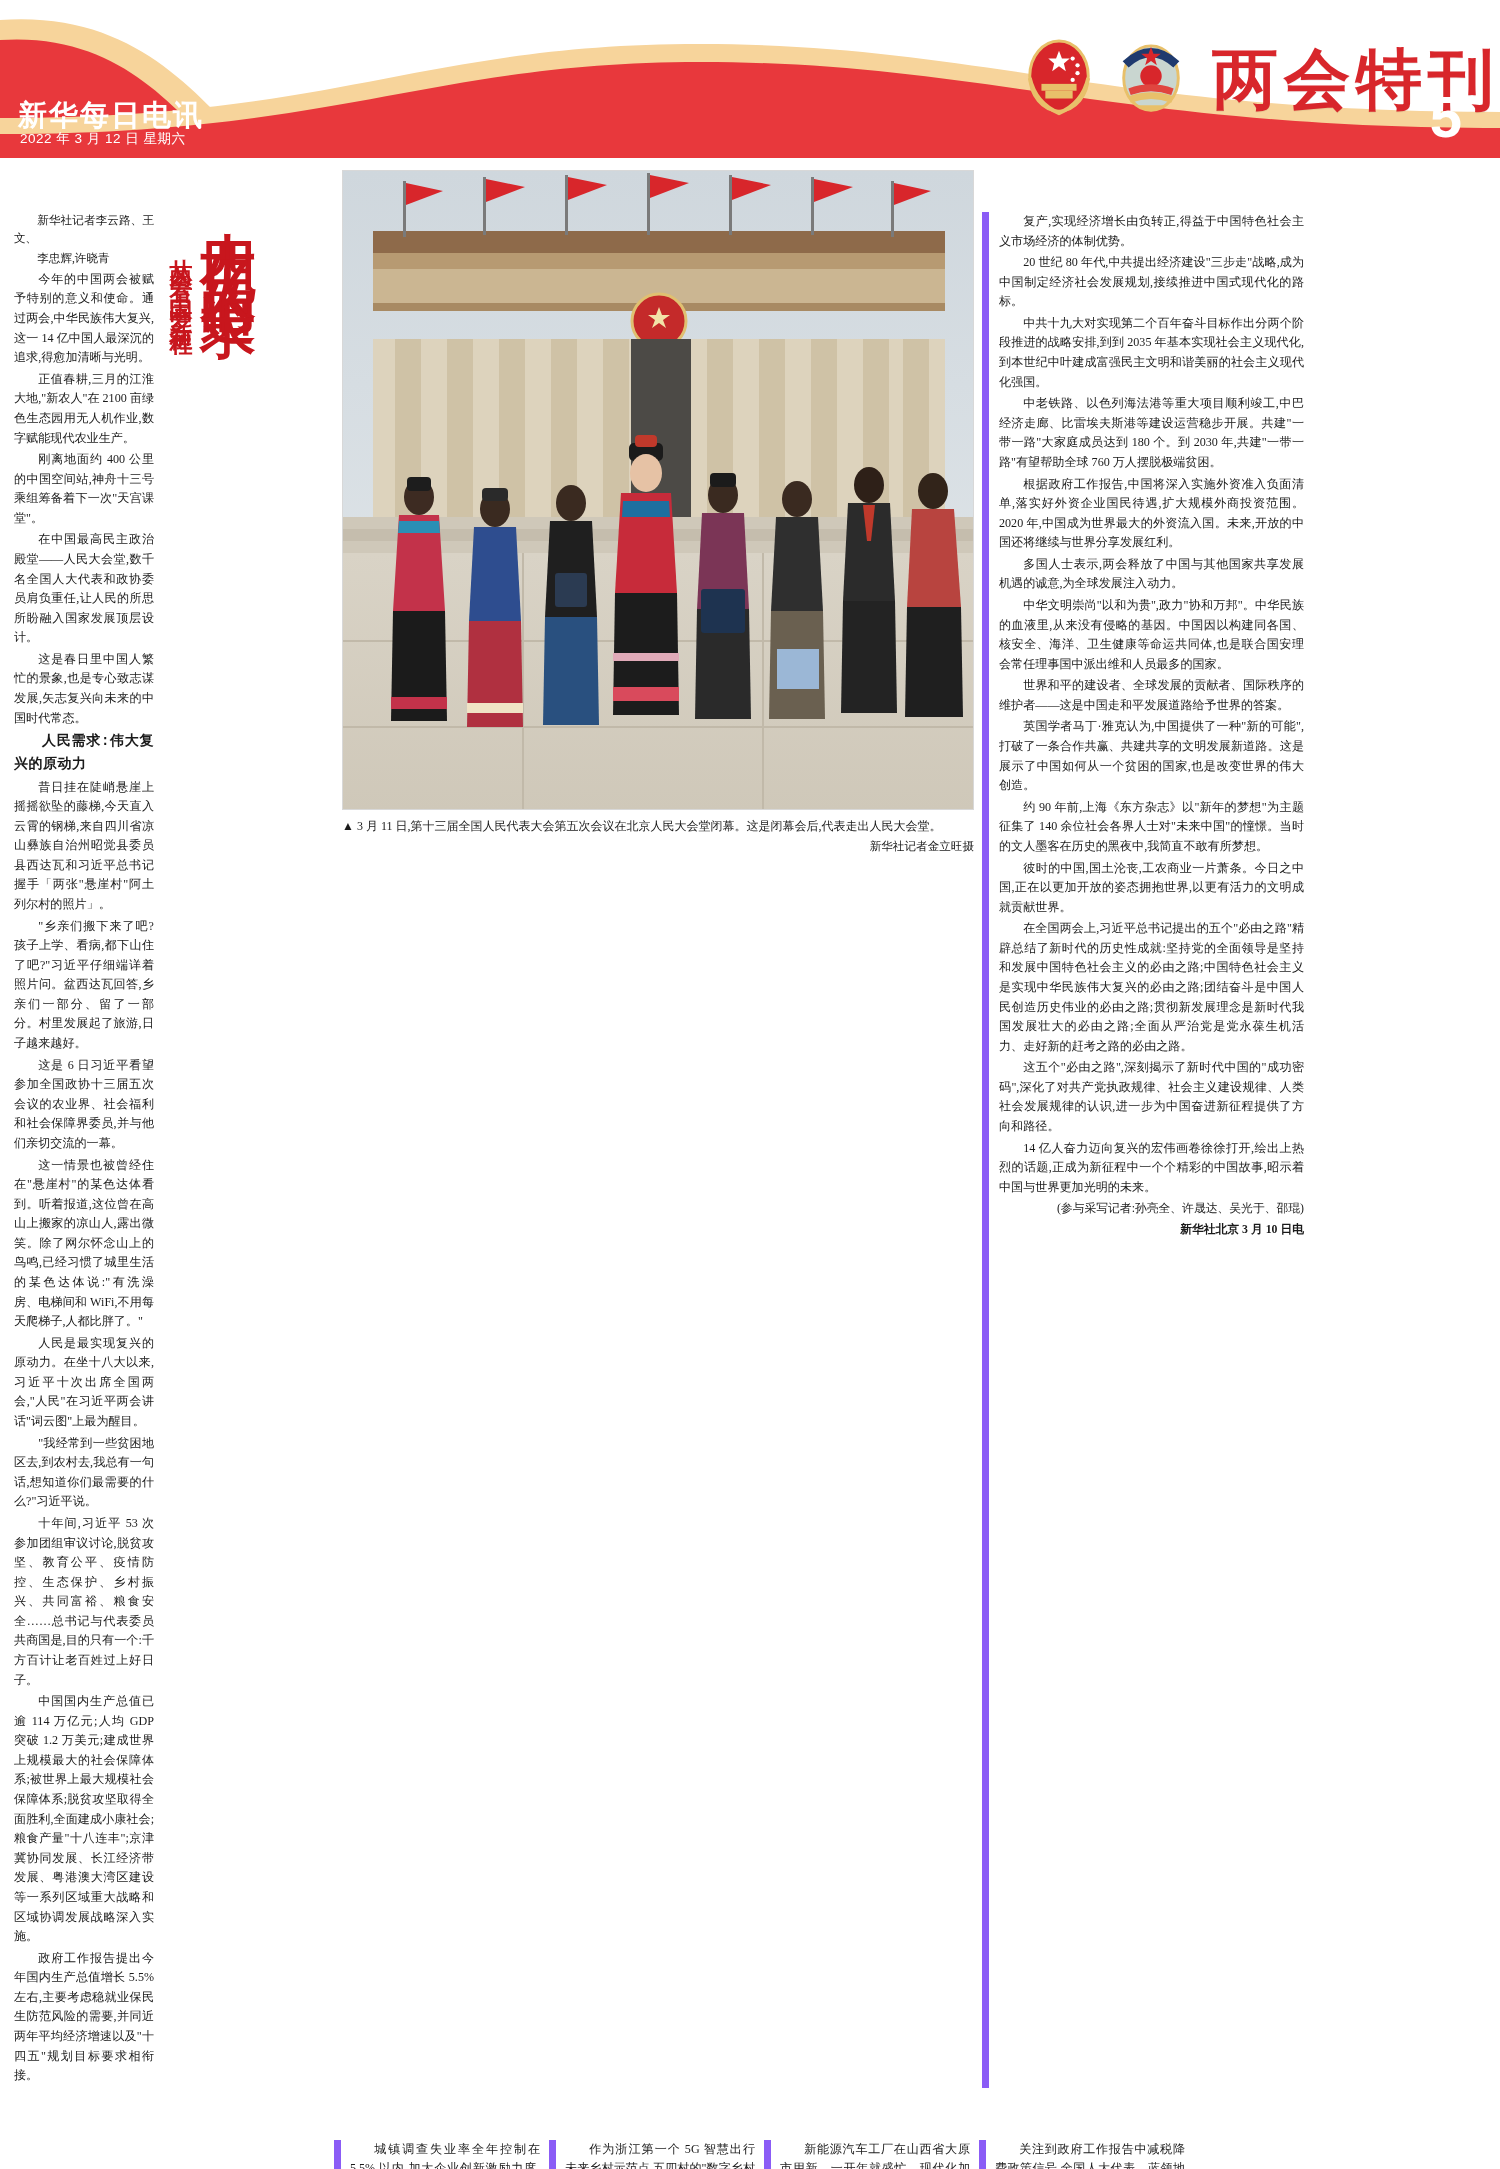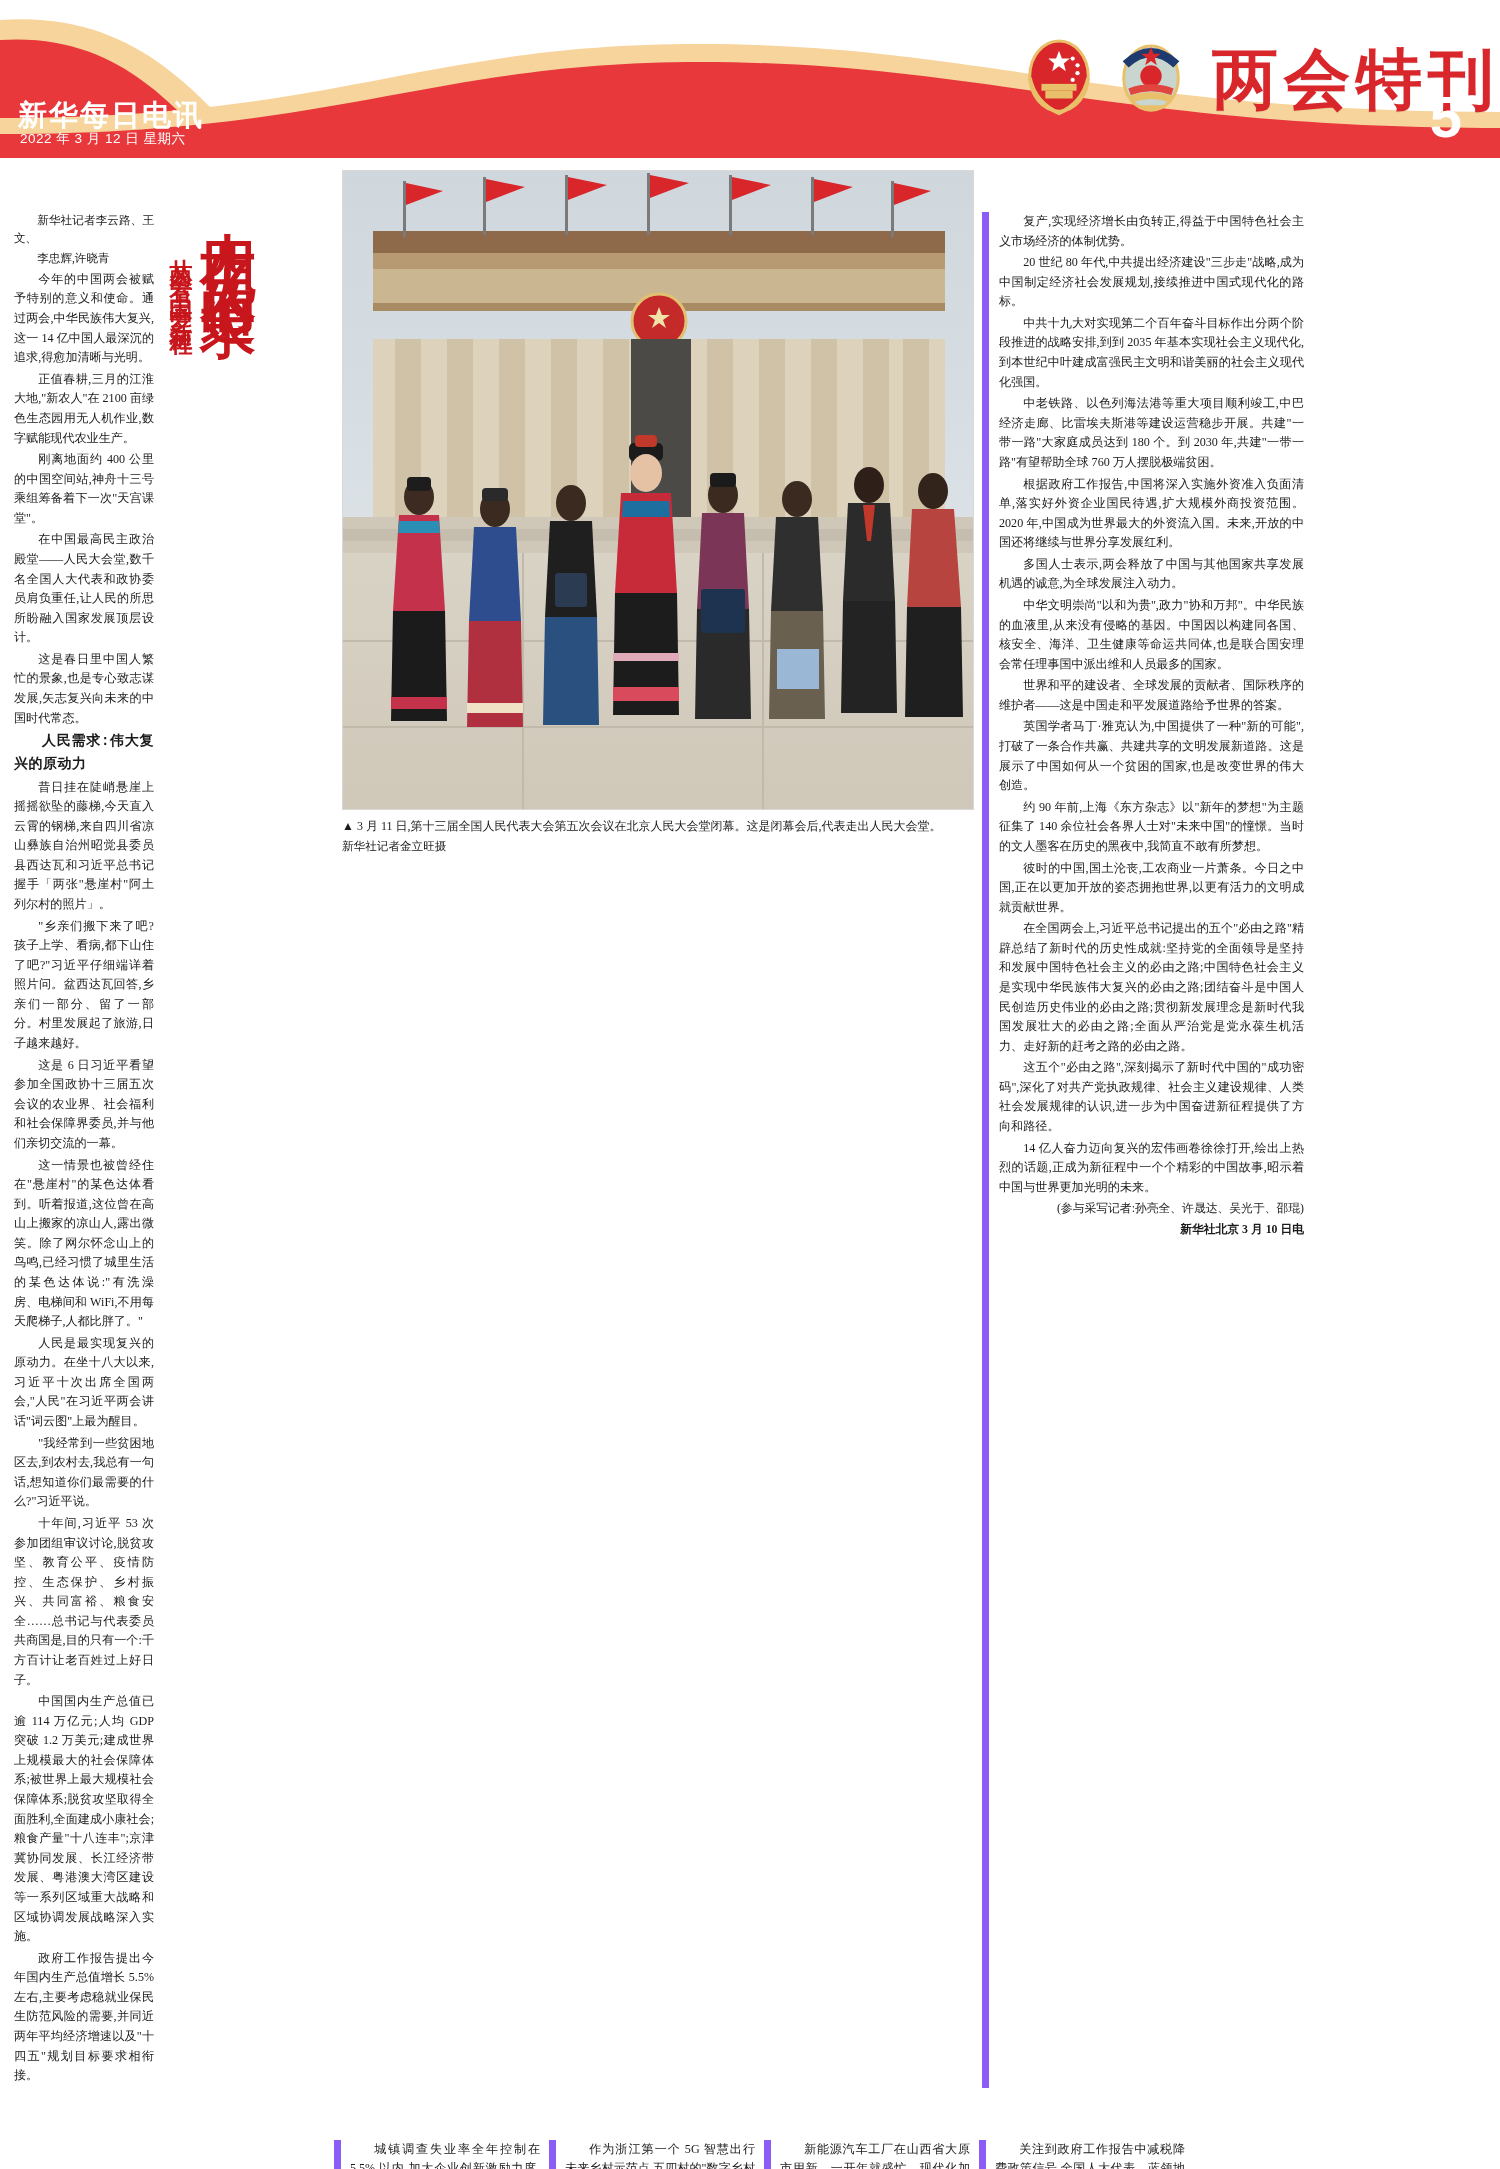--- a/index.html
+++ b/index.html
@@ -78,21 +78,21 @@
     font-family:"DejaVu Serif",serif;
     font-size:23px; font-weight:700; color:#c8161d;
     letter-spacing:7px; line-height:1.15;
     margin-top:52px;
   }
 
   
   .photo-block { width:648px; flex:0 0 648px; padding:6px 8px 0 8px; }
   .photo { width:632px; height:640px; border:1px solid #d8d8d8; position:relative; overflow:hidden; }
   .photo-caption { font-size:12px; line-height:1.55; margin-top:7px; text-align:justify; text-indent:0; }
-  .photo-credit { font-size:11.6px; margin-top:3px; }
+  .photo-credit { font-size:11.6px; text-align:right; margin-top:3px; }
 
   .cols-3 { display:flex; width:1472px; margin-top:4px; gap:0; }
   .cols-3 > div { padding:0 9px; }
   .vrule { border-left:7px solid #8b5cf6; }
 
   .sign { text-align:right; font-size:11.8px; margin-top:6px; }
   .sign-b { font-weight:700; }
 
   
   svg.wave { position:absolute; left:0; top:0; }

